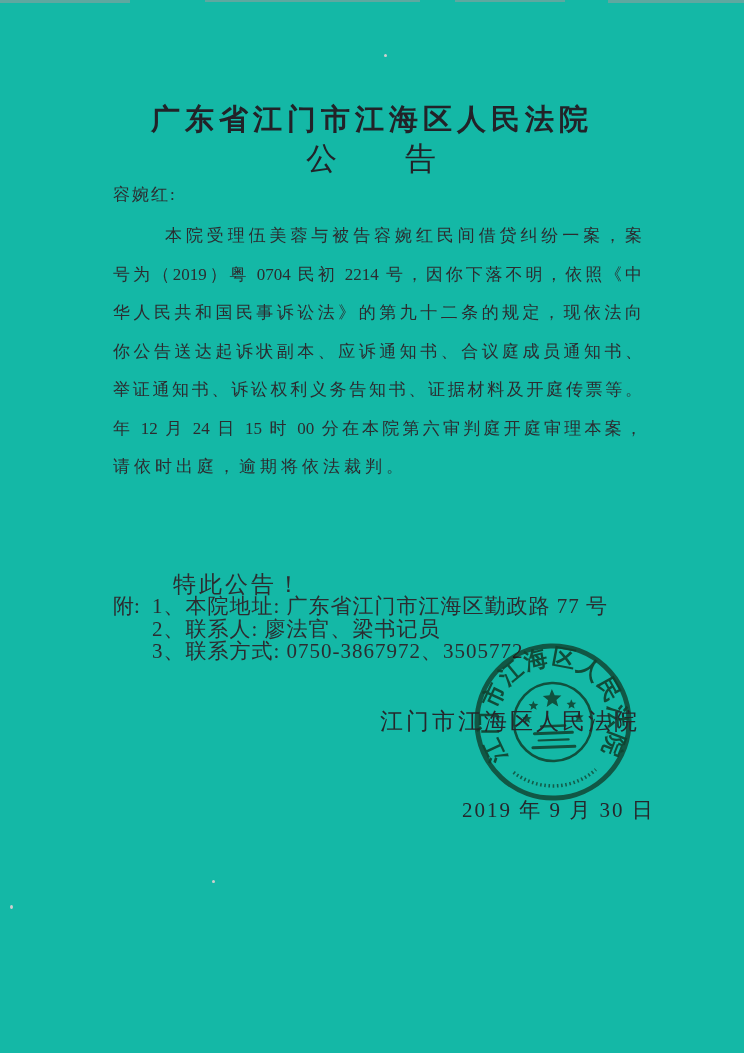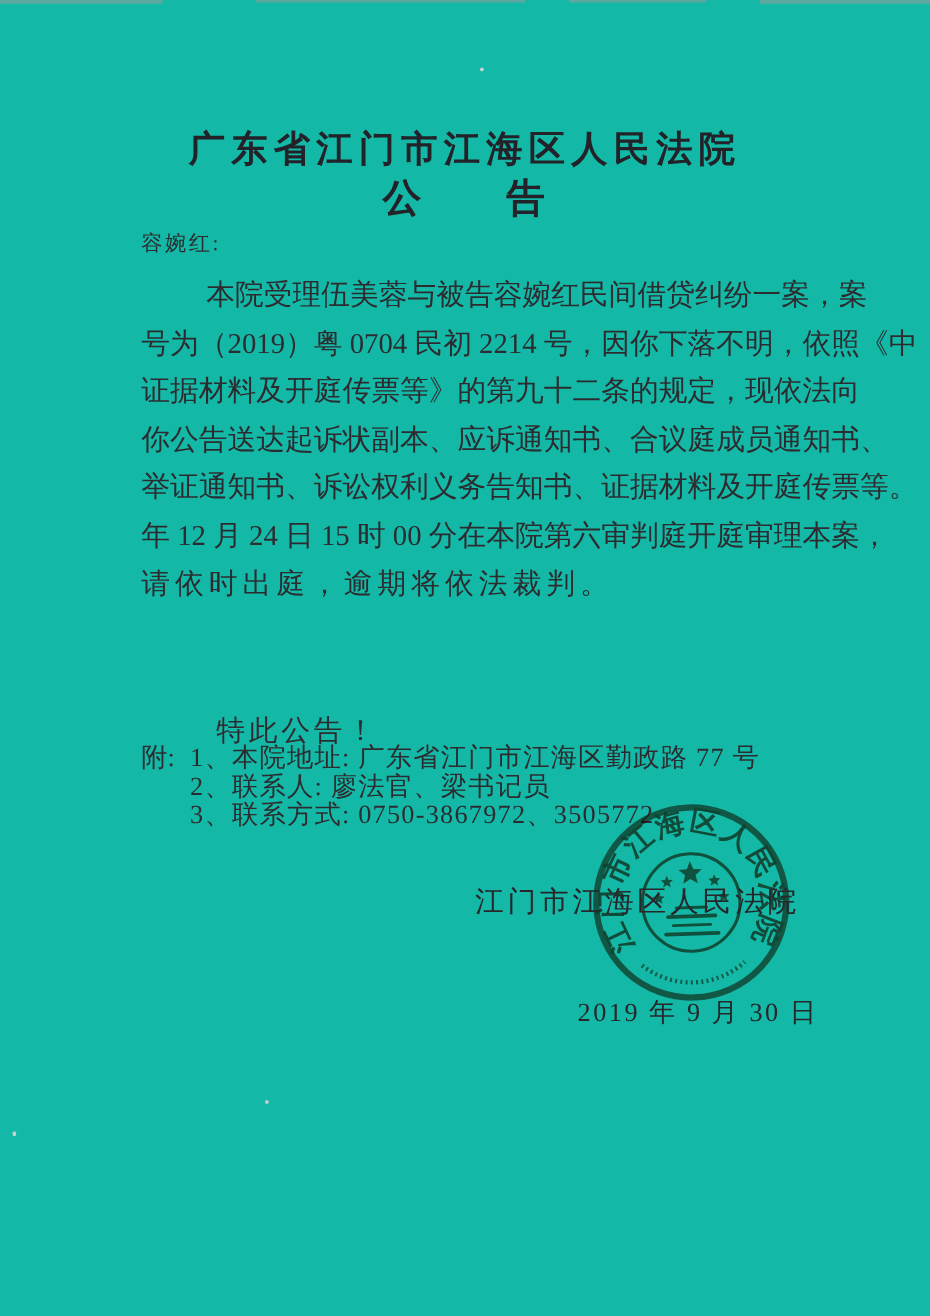--- a/index.html
+++ b/index.html
@@ -18,33 +18,33 @@
 
   .court-name{
     position:absolute;top:100px;left:0;width:744px;
     text-align:center;
     font-size:29px;font-weight:bold;letter-spacing:5px;
     color:#222228;
   }
   .doc-title{
     position:absolute;top:138px;left:0;width:744px;
     text-align:center;
-    font-size:31px;font-weight:bold;letter-spacing:2px;
+    font-size:31px;font-weight:normal;letter-spacing:2px;
     color:#222228;
   }
   .addressee{
     position:absolute;top:183px;left:113px;
     font-size:17px;letter-spacing:2px;
   }
   .body-block{
     position:absolute;top:217px;left:113px;width:529px;
   }
   .body-line{
     width:529px;height:38.5px;line-height:38.5px;
-    font-size:23px;
+    font-size:17px;
     text-align:justify;text-align-last:justify;
     text-justify:inter-character;
     white-space:nowrap;
     font-family:Liberation Serif, serif;
   }
   .body-line.indent{width:477px;padding-left:52px;}
   .body-line.no-just{
     text-align:left;text-align-last:auto;letter-spacing:4px;
   }
   .closing{
@@ -92,21 +92,21 @@
   <div class="speck" style="left:212px;top:880px;width:3px;height:3px;"></div>
 
   <div class="court-name">广东省江门市江海区人民法院</div>
   <div class="doc-title">公　　告</div>
 
   <div class="addressee">容婉红:</div>
 
   <div class="body-block">
     <div class="body-line indent">本院受理伍美蓉与被告容婉红民间借贷纠纷一案，案</div>
     <div class="body-line">号为（2019）粤 0704 民初 2214 号，因你下落不明，依照《中</div>
-    <div class="body-line">证据材料及开庭传票等》的第九十二条的规定，现依法向</div>
+    <div class="body-line">华人民共和国民事诉讼法》的第九十二条的规定，现依法向</div>
     <div class="body-line">你公告送达起诉状副本、应诉通知书、合议庭成员通知书、</div>
     <div class="body-line">举证通知书、诉讼权利义务告知书、证据材料及开庭传票等。</div>
     <div class="body-line">年 12 月 24 日 15 时 00 分在本院第六审判庭开庭审理本案，</div>
     <div class="body-line no-just">请依时出庭，逾期将依法裁判。</div>
   </div>
 
   <div class="closing">特此公告！</div>
 
   <div class="attachment">
     <div class="attach-row">

